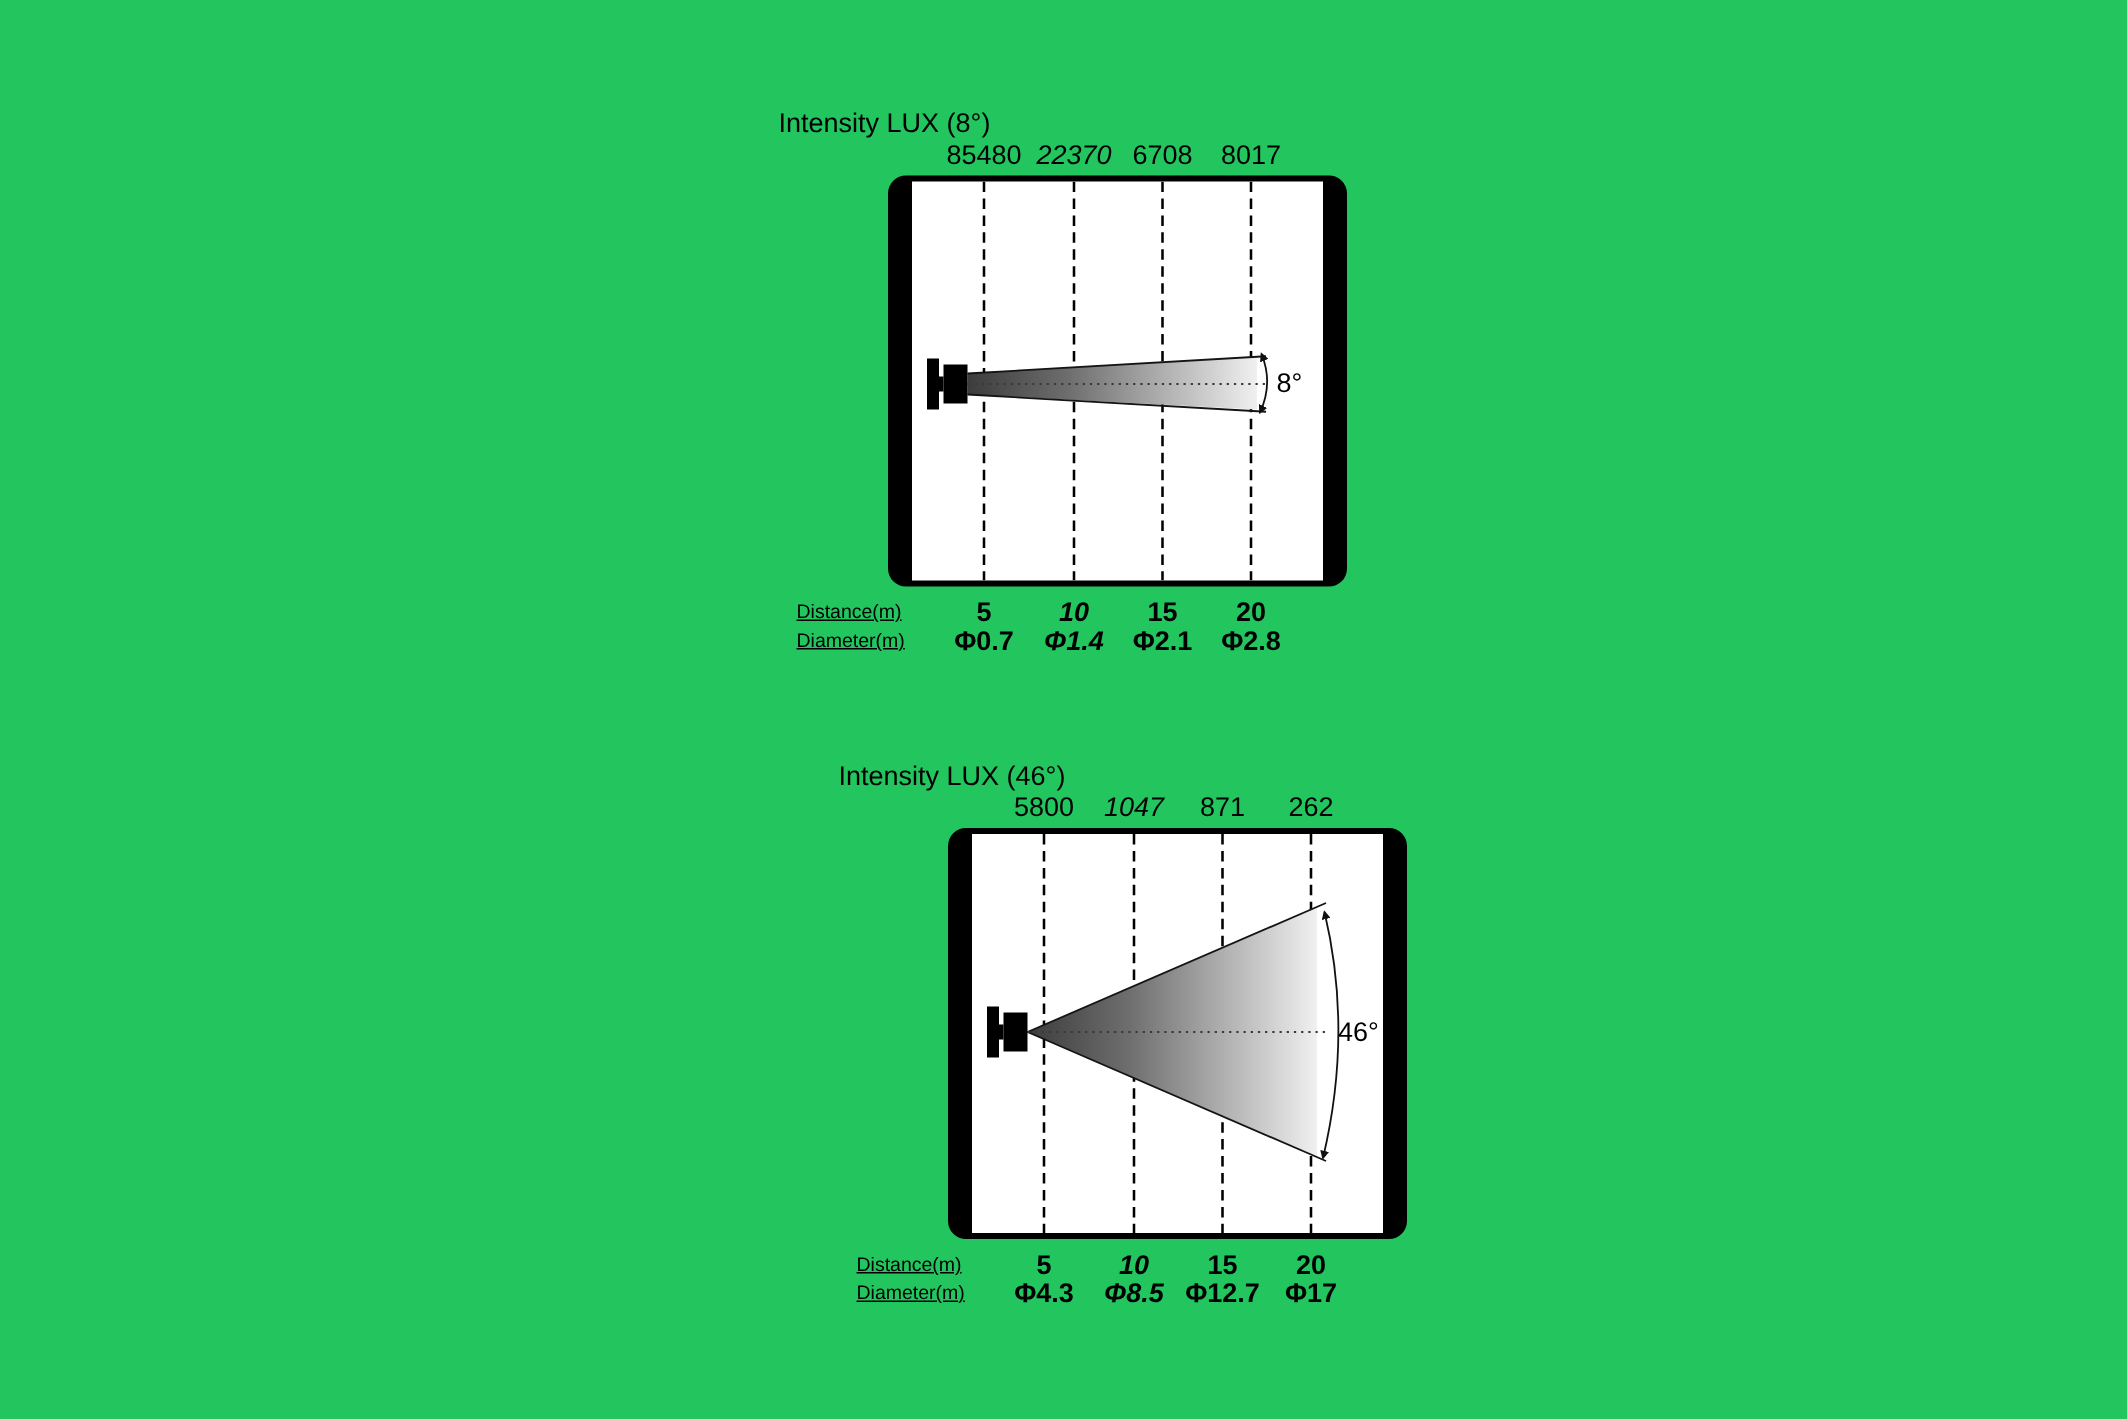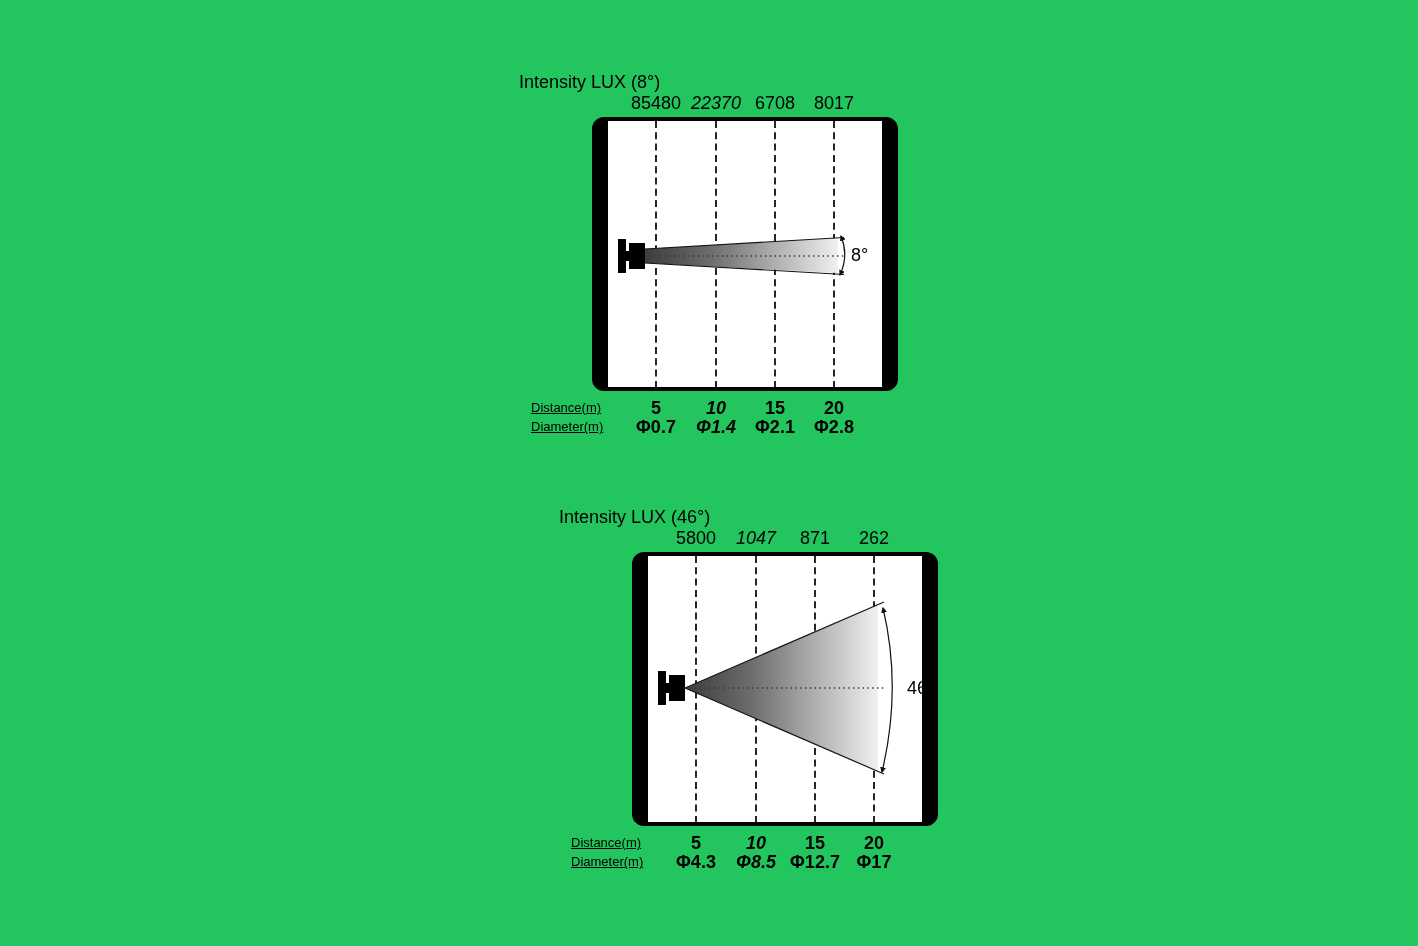--- a/index.html
+++ b/index.html
@@ -141,21 +141,21 @@
         <line class="edge" x1="37" y1="132" x2="236" y2="46"></line>
         <line class="edge" x1="37" y1="132" x2="236" y2="218"></line>
         <line class="dots" x1="37" y1="132" x2="237" y2="132"></line>
         <g fill="#000000">
           <rect x="10" y="115" width="8" height="34"></rect>
           <rect x="18" y="127" width="3" height="10"></rect>
           <rect x="21" y="119" width="16" height="26"></rect>
         </g>
         <path class="arc" d="M 235,52 Q 254,132 234,216" marker-start="url(#arw2)" marker-end="url(#arw2)"></path>
       </svg>
-      <span class="angle-label" style="left:259px; top:122px;">46°</span>
+      <span class="angle-label" style="left:244px; top:122px;">46°</span>
     </div>
 
     <span class="row-label top-dist">Distance(m)</span>
     <span class="col-val bold top-dist c0">5</span>
     <span class="col-val bold top-dist c1">10</span>
     <span class="col-val bold top-dist c2">15</span>
     <span class="col-val bold top-dist c3">20</span>
 
     <span class="row-label top-diam">Diameter(m)</span>
     <span class="col-val bold top-diam c0">Φ4.3</span>

